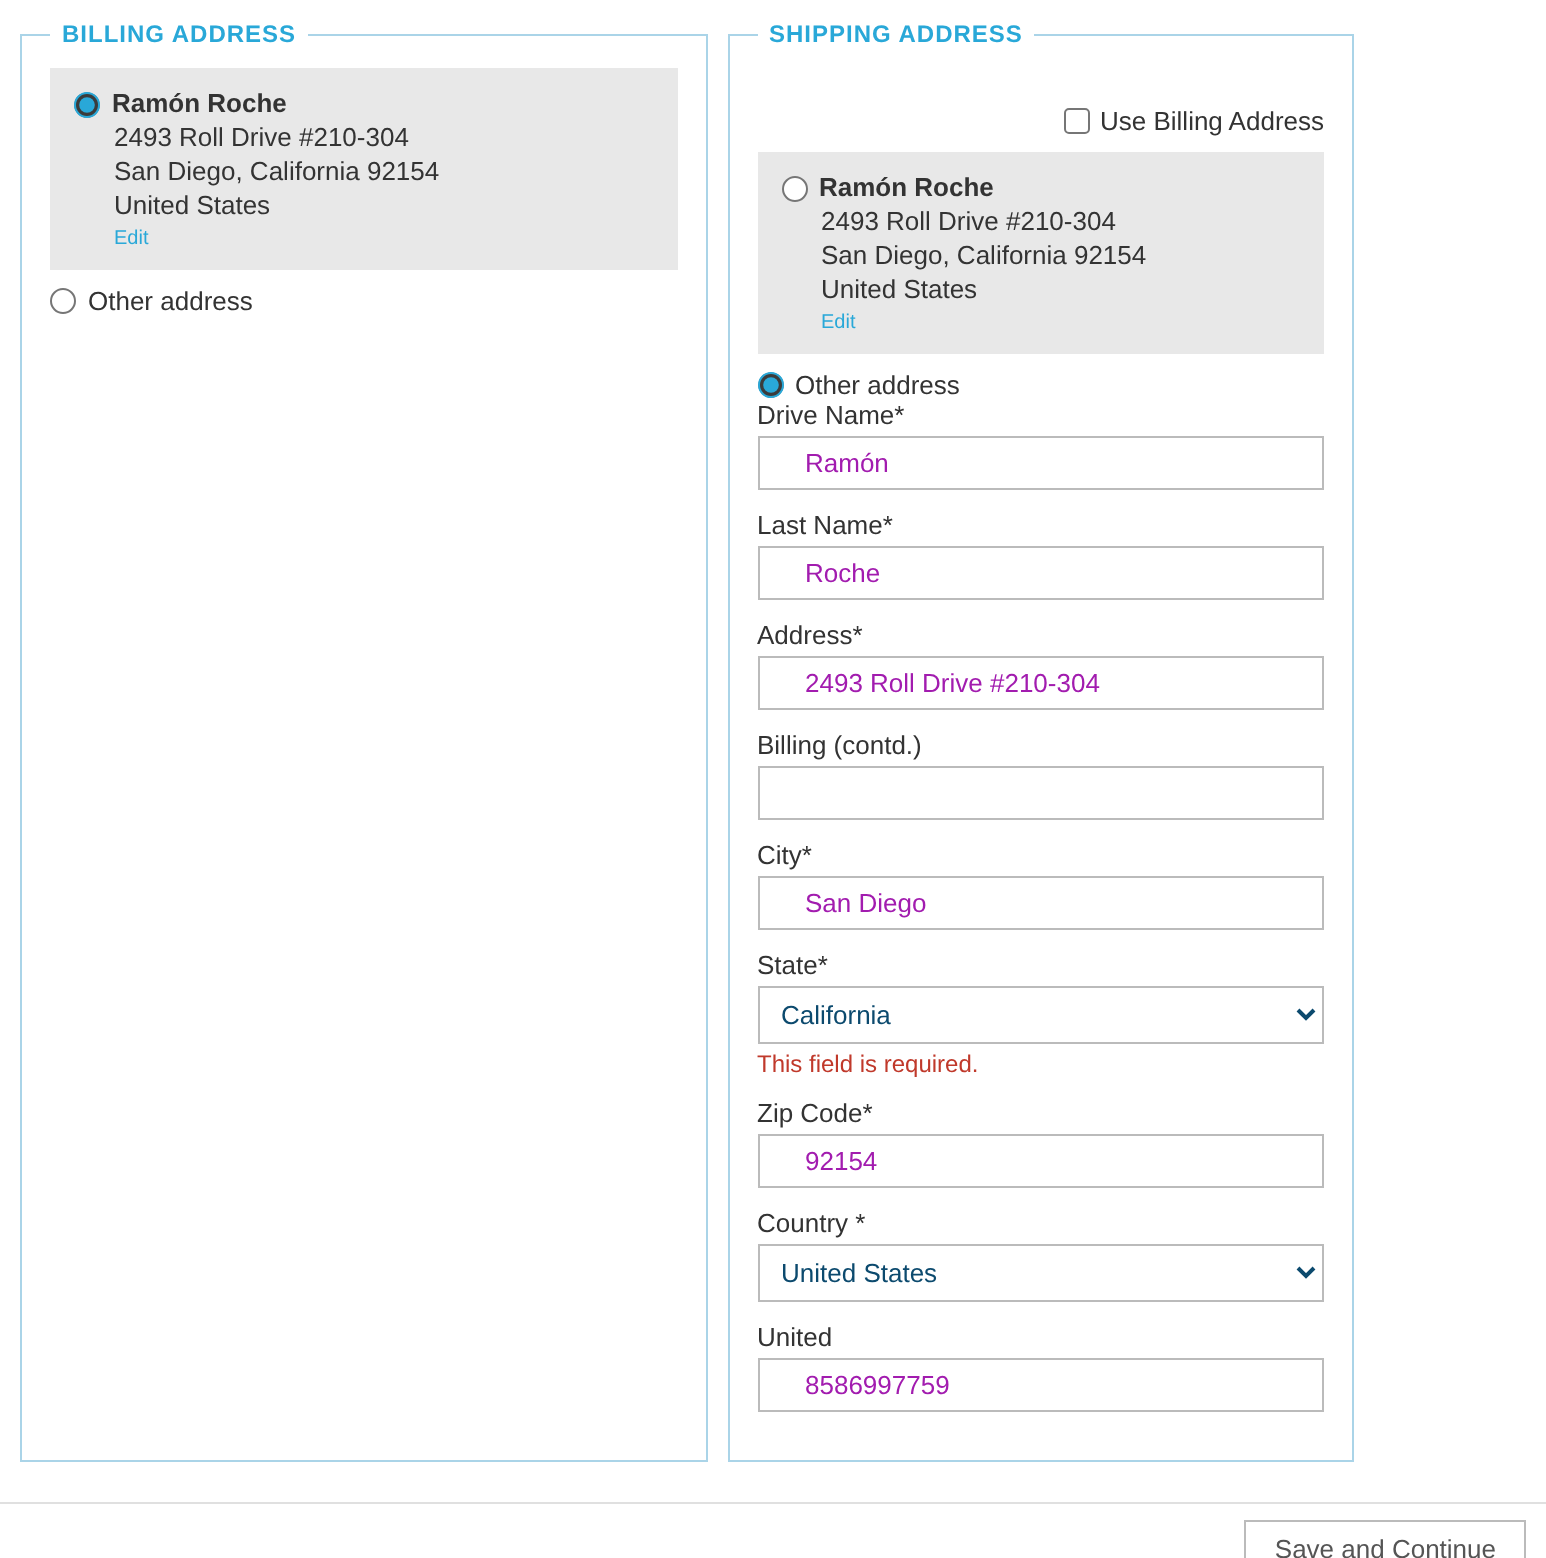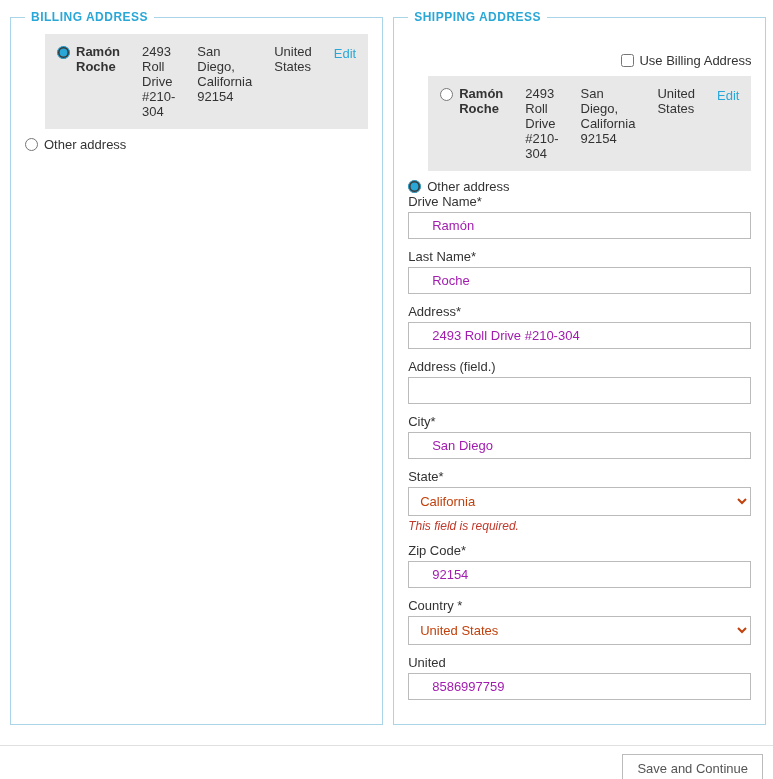--- a/index.html
+++ b/index.html
@@ -35,23 +35,22 @@
       padding: 0 6px;
       text-transform: uppercase;
     }
 
     
     .address-card {
       background: #e8e8e8;
       padding: 10px 12px;
       margin-bottom: 8px;
       display: flex;
-      flex-direction: row;
+      flex-direction: column;
       gap: 2px;
-      margin-left: 20px;
     }
 
     .address-card-header {
       display: flex;
       align-items: flex-start;
       gap: 6px;
     }
 
     .address-card input[type="radio"] {
       margin-top: 2px;
@@ -65,21 +64,21 @@
     }
 
     .address-card .addr-line {
       font-size: 13px;
       padding-left: 20px;
     }
 
     .address-card .edit-link {
       color: #29a8d8;
       text-decoration: none;
-      font-size: 13px;
+      font-size: 10px;
       padding-left: 20px;
       display: block;
       margin-top: 2px;
     }
 
     .other-address-row {
       display: flex;
       align-items: center;
       gap: 6px;
       margin-top: 6px;
@@ -128,31 +127,30 @@
       font-size: 13px;
       color: #a21caf;
       outline: none;
     }
 
     .form-select {
       width: 100%;
       border: 1px solid #bbb;
       padding: 5px 7px;
       font-size: 13px;
-      color: #c2410c;
+      color: #0c4a6e;
       outline: none;
       background: #fff;
       appearance: auto;
     }
 
     .error-text {
       color: #c0392b;
       font-size: 12px;
       margin-top: 3px;
-      font-style: italic;
     }
 
     
     .bottom-bar {
       display: flex;
       justify-content: flex-end;
       padding: 8px 10px;
       border-top: 1px solid #e0e0e0;
       margin-top: 10px;
     }
@@ -240,21 +238,21 @@
         <label class="form-label">Last Name*</label>
         <input type="text" class="form-input" value="Roche" style="">
       </div>
 
       <div class="form-group">
         <label class="form-label">Address*</label>
         <input type="text" class="form-input" value="2493 Roll Drive #210-304" style="">
       </div>
 
       <div class="form-group">
-        <label class="form-label">Address (field.)</label>
+        <label class="form-label">Billing (contd.)</label>
         <input type="text" class="form-input" style="">
       </div>
 
       <div class="form-group">
         <label class="form-label">City*</label>
         <input type="text" class="form-input" value="San Diego" style="">
       </div>
 
       <div class="form-group">
         <label class="form-label">State*</label>

